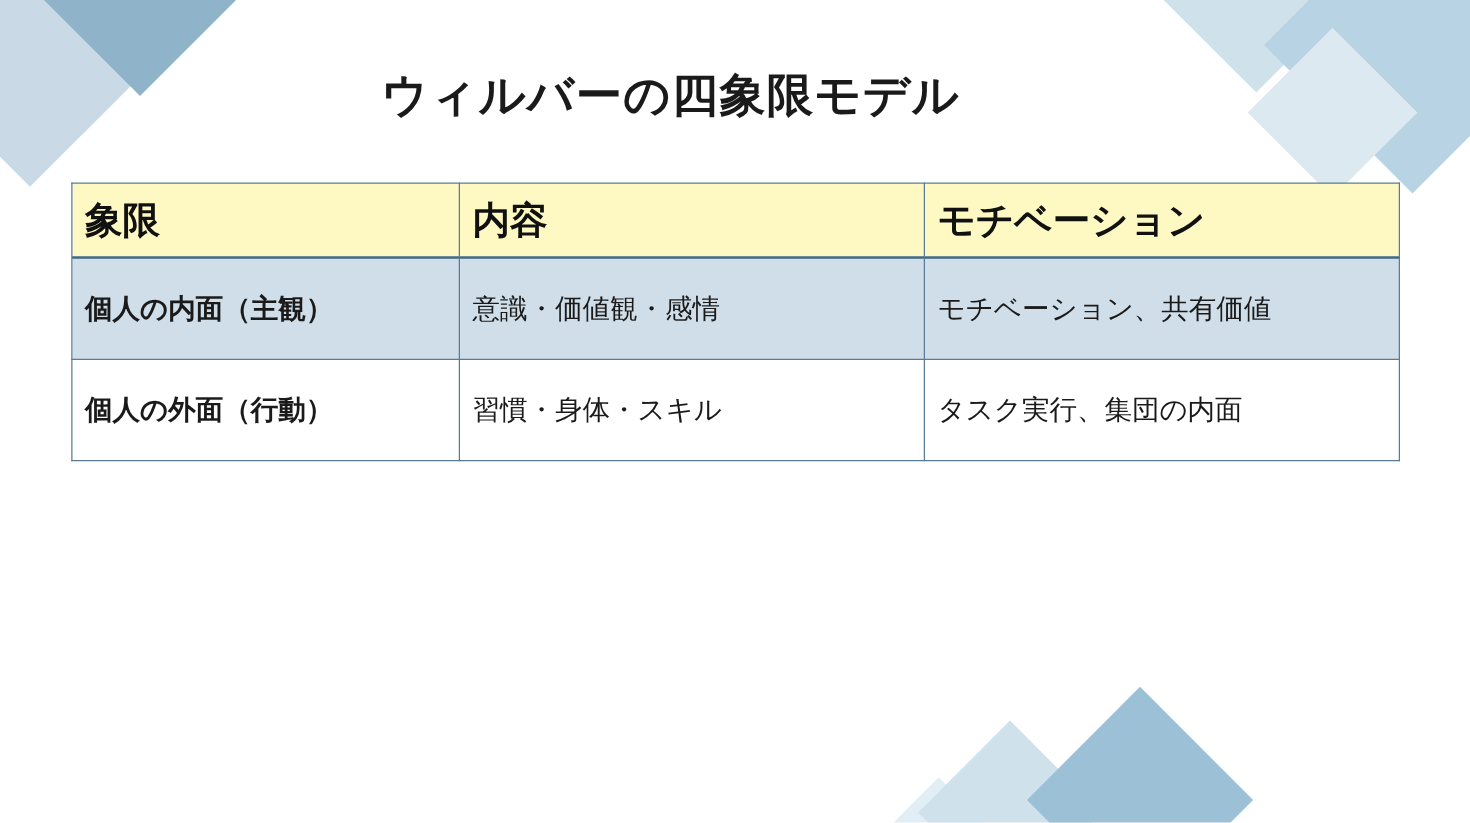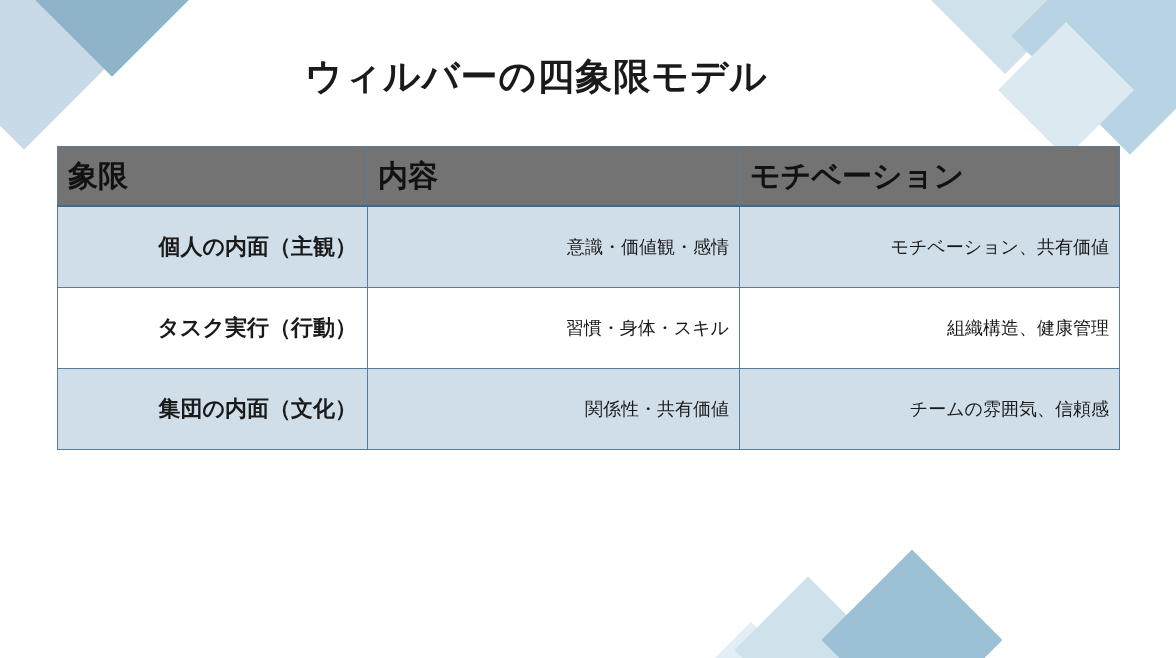--- a/index.html
+++ b/index.html
@@ -64,39 +64,38 @@
     border-collapse: collapse;
     width: 1062px;
     table-layout: fixed;
   }
   table.quad th,
   table.quad td {
     border: 1px solid #5b7c96;
     padding: 0 10px;
     vertical-align: middle;
     font-family: "DejaVu Sans", sans-serif;
-    text-align: right;
   }
   table.quad col.c1 { width: 310px; }
   table.quad col.c2 { width: 372px; }
   table.quad col.c3 { width: 380px; }
 
   table.quad thead th {
     height: 58px;
     font-size: 30px;
     font-weight: bold;
     color: #111;
     text-align: left;
-    background: #737373;
+    background: #fef9c3;
     border-bottom: 2px solid #3f6a88;
   }
 
   table.quad tbody td {
     height: 80px;
-    font-size: 18px;
+    font-size: 22px;
     color: #1a1a1a;
   }
   table.quad tbody tr.shaded td {
     background: #cfdee8;
   }
   table.quad tbody tr.plain td {
     background: #ffffff;
   }
   table.quad tbody td.qname {
     font-weight: bold;
@@ -137,24 +136,19 @@
         <th>モチベーション</th>
       </tr>
     </thead>
     <tbody>
       <tr class="shaded">
         <td class="qname">個人の内面（主観）</td>
         <td>意識・価値観・感情</td>
         <td>モチベーション、共有価値</td>
       </tr>
       <tr class="plain">
-        <td class="qname">タスク実行（行動）</td>
+        <td class="qname">個人の外面（行動）</td>
         <td>習慣・身体・スキル</td>
-        <td>組織構造、健康管理</td>
-      </tr>
-      <tr class="shaded">
-        <td class="qname">集団の内面（文化）</td>
-        <td>関係性・共有価値</td>
-        <td>チームの雰囲気、信頼感</td>
+        <td>タスク実行、集団の内面</td>
       </tr>
     </tbody>
   </table>
 </div>
 
 </body></html>

